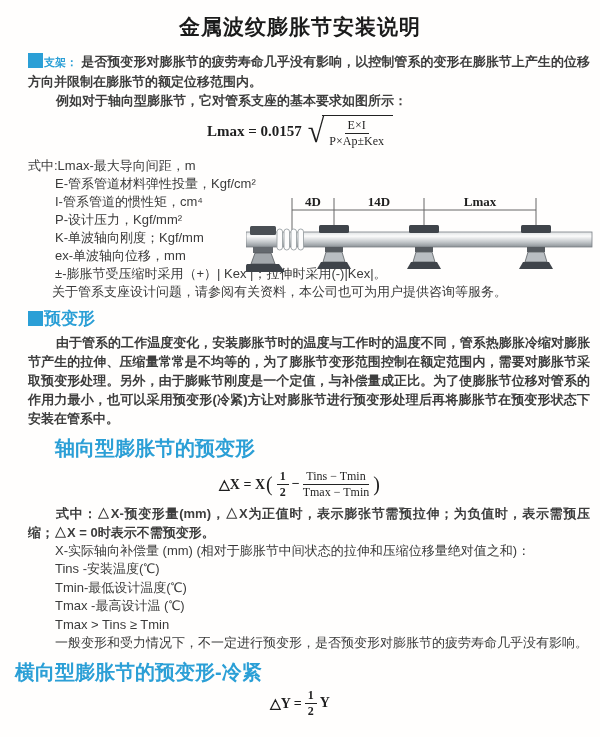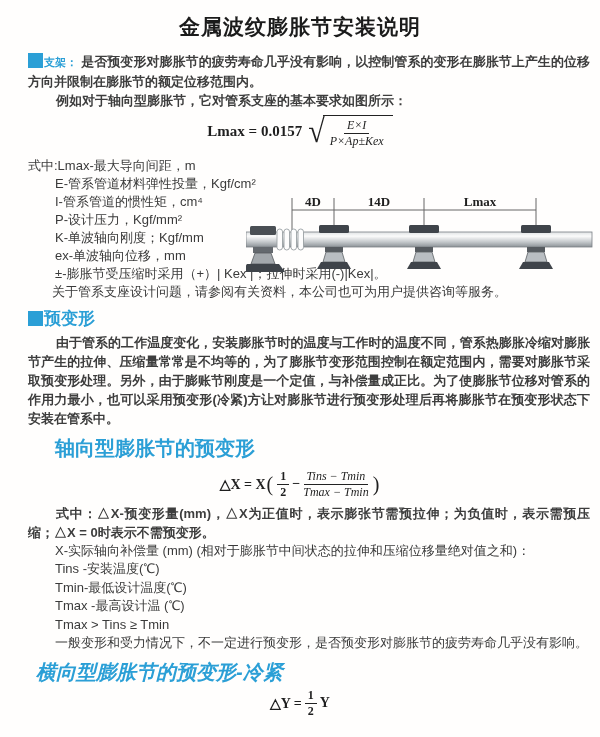--- a/index.html
+++ b/index.html
@@ -48,21 +48,21 @@
     color:#2b9fd6;
     line-height:20px;
   }
   .sub-head{
     font-size:20px;
     font-weight:bold;
     color:#2b9fd6;
     line-height:20px;
   }
   .sub-head.ax{margin:10px 0 0 55px;}
-  .sub-head.lat{margin:10px 0 0 36px;font-style:italic;}
+  .sub-head.lat{margin:10px 0 0 15px;}
   
   .formula{
     display:flex;
     align-items:center;
     justify-content:center;
     font-family:"Liberation Serif",serif;
     color:#1f1f1f;
     font-weight:bold;
   }
   .f1{margin-top:0;height:42px;font-size:15px;}
@@ -72,21 +72,21 @@
     display:inline-flex;
     flex-direction:column;
     align-items:center;
     font-size:12px;
     line-height:13px;
     margin:0 3px;
     vertical-align:middle;
   }
   .frac .num{border-bottom:1px solid #222;padding:0 3px 1px;}
   .frac .den{padding-top:1px;}
-  .it{font-style:italic;font-weight:normal;}
+  .it{font-weight:normal;}
   .sqrt-sign{
     font-size:30px;
     font-weight:normal;
     line-height:30px;
     margin:0 -2px 0 6px;
     transform:scaleY(1.1);
   }
   .radicand{border-top:1.6px solid #222;padding:3px 6px 0 4px;}
   .paren{font-size:20px;font-weight:normal;margin:0 1px;}
   

